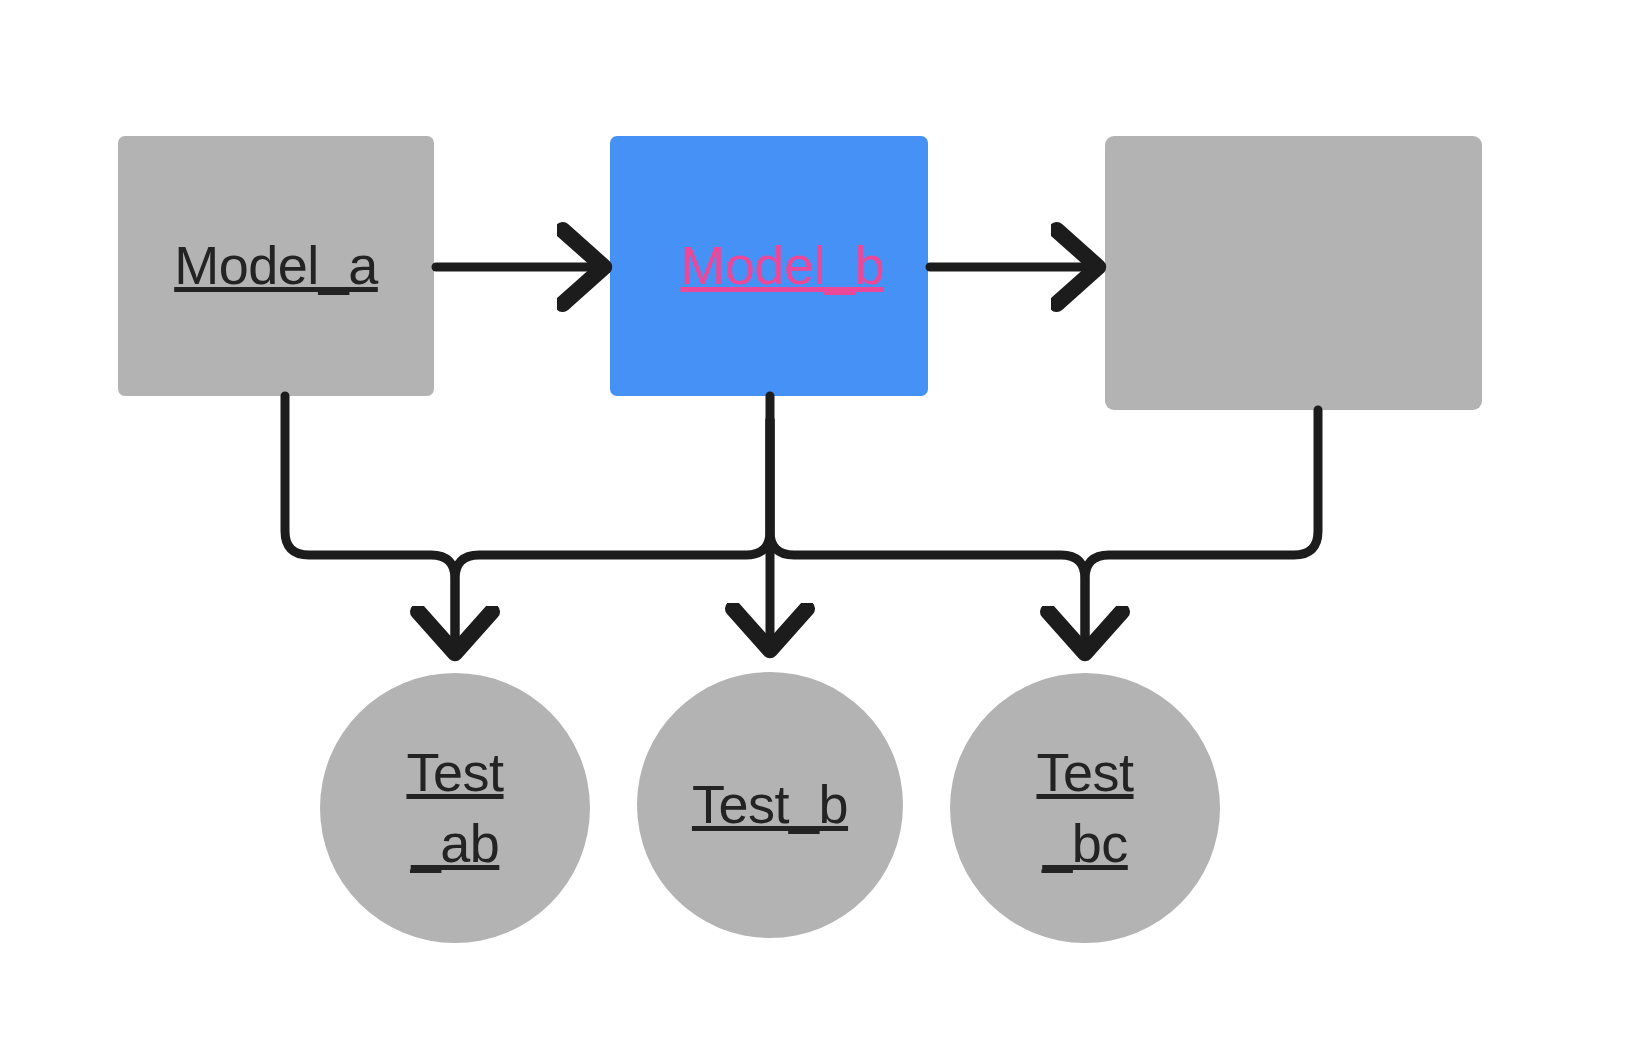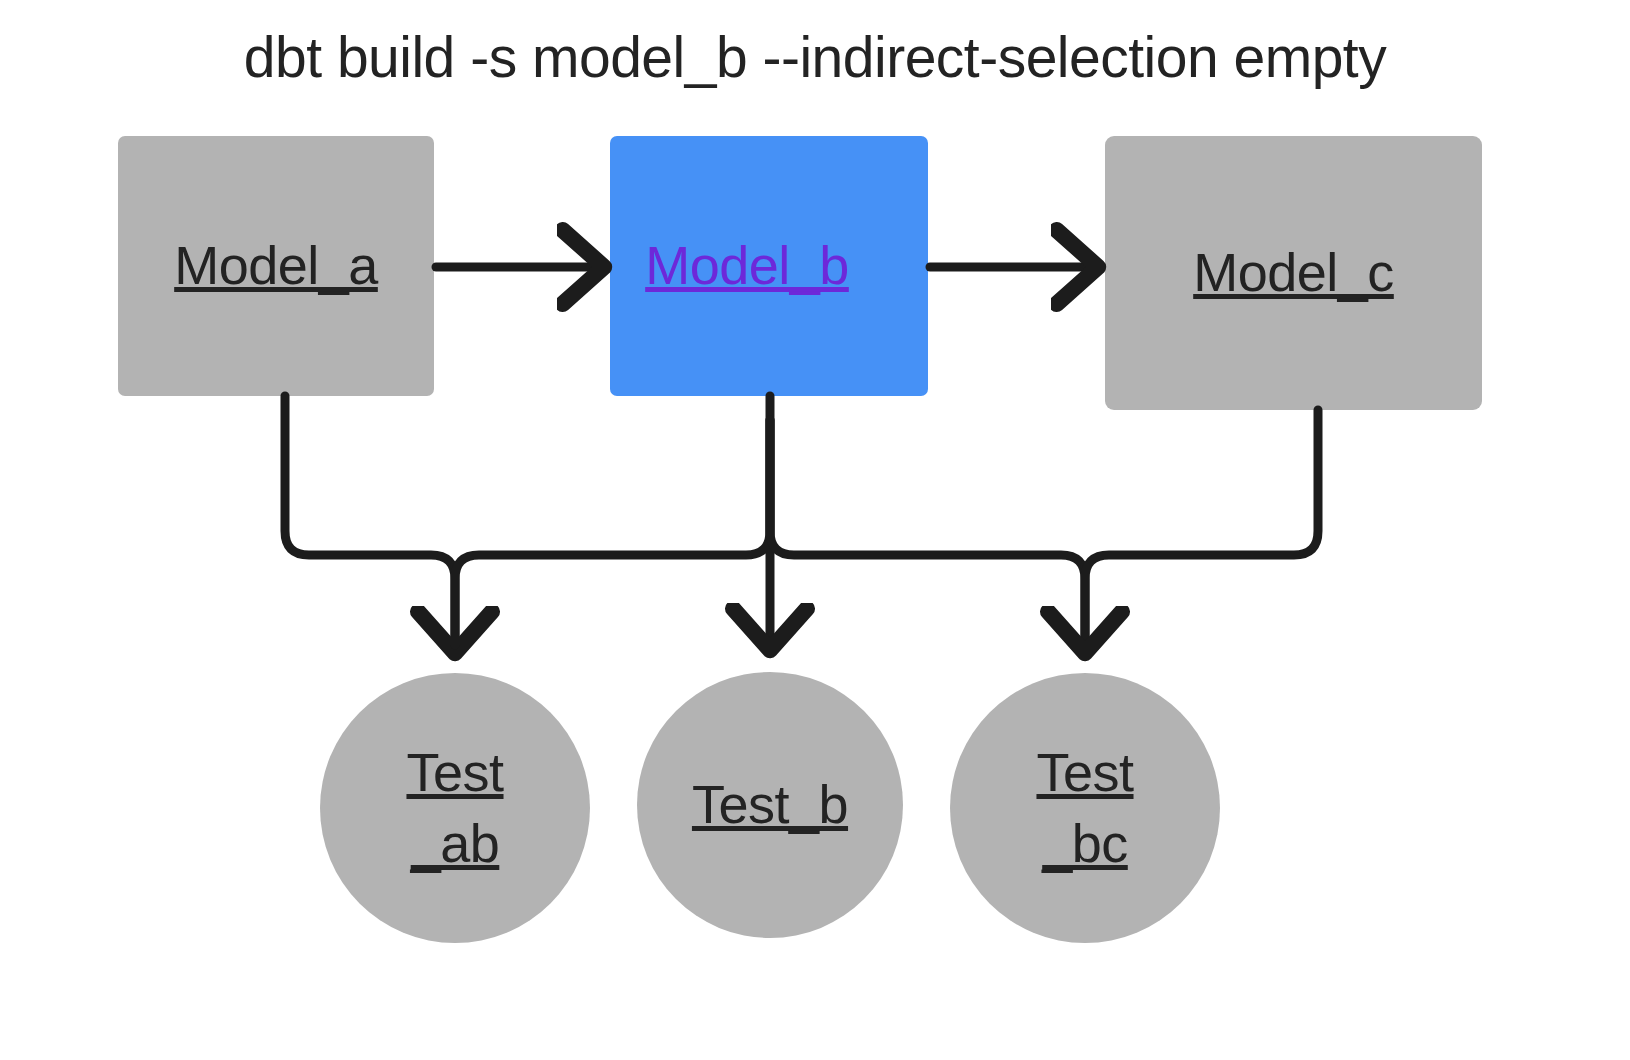--- a/index.html
+++ b/index.html
@@ -57,21 +57,20 @@
     color: #232323;
     letter-spacing: -0.5px;
     white-space: pre;
   }
 </style>
 </head>
 <body>
 
 <div id="canvas">
 
-  <div class="title-text">dbt build -s model_b --indirect-selection empty</div>
 
   <svg id="diagram-svg" viewBox="0 0 1630 1060">
     <defs>
       <marker id="arrowhead-right" markerWidth="14" markerHeight="14" refX="4.3" refY="5" orient="auto" markerUnits="strokeWidth">
         <path d="M0.6,0.9 L5.2,5 L0.6,9.1" fill="none" stroke="#1c1c1c" stroke-width="1.8" stroke-linecap="round" stroke-linejoin="round"></path>
       </marker>
       <marker id="arrowhead-down" markerWidth="14" markerHeight="14" refX="4.3" refY="5" orient="auto" markerUnits="strokeWidth">
         <path d="M0.6,0.9 L5.2,5 L0.6,9.1" fill="none" stroke="#1c1c1c" stroke-width="1.8" stroke-linecap="round" stroke-linejoin="round"></path>
       </marker>
     </defs>
@@ -99,27 +98,24 @@
       <path d="M 770 420 L 770 531 Q 770 555 794 555 L 1061 555 Q 1085 555 1085 579 L 1085 645"></path>
 
       <path d="M 1318 410 L 1318 531 Q 1318 555 1294 555 L 1109 555 Q 1085 555 1085 579 L 1085 645" marker-end="url(#arrowhead-down)"></path>
     </g>
   </svg>
 
   <div class="node-label model-label" style="left:118px; top:136px; width:316px; height:260px; color:#232323;">
     <span>Model_a</span>
   </div>
 
-  <div class="node-label model-label" style="left:610px; top:136px; width:274px; height:260px; color:#6d28d9;">
+  <div class="node-label model-label" style="left:610px; top:136px; width:274px; height:260px; color:#ec4899;align-items:flex-end;">
     <span>Model_b</span>
   </div>
 
-  <div class="node-label model-label" style="left:1105px; top:136px; width:377px; height:274px; color:#232323;">
-    <span>Model_c</span>
-  </div>
 
   <div class="node-label test-label" style="left:320px; top:673px; width:270px; height:270px; color:#232323;">
     <span class="line1">Test</span>
     <span class="line2">_ab</span>
   </div>
 
   <div class="node-label test-label" style="left:637px; top:672px; width:266px; height:266px; color:#232323;">
     <span class="line1">Test_b</span>
   </div>
 

